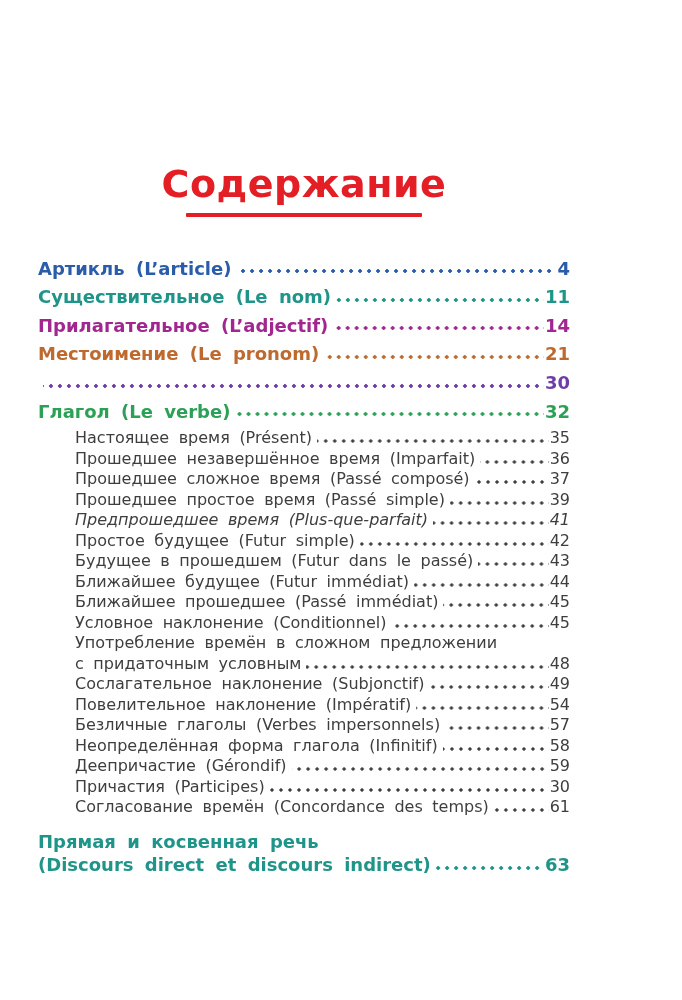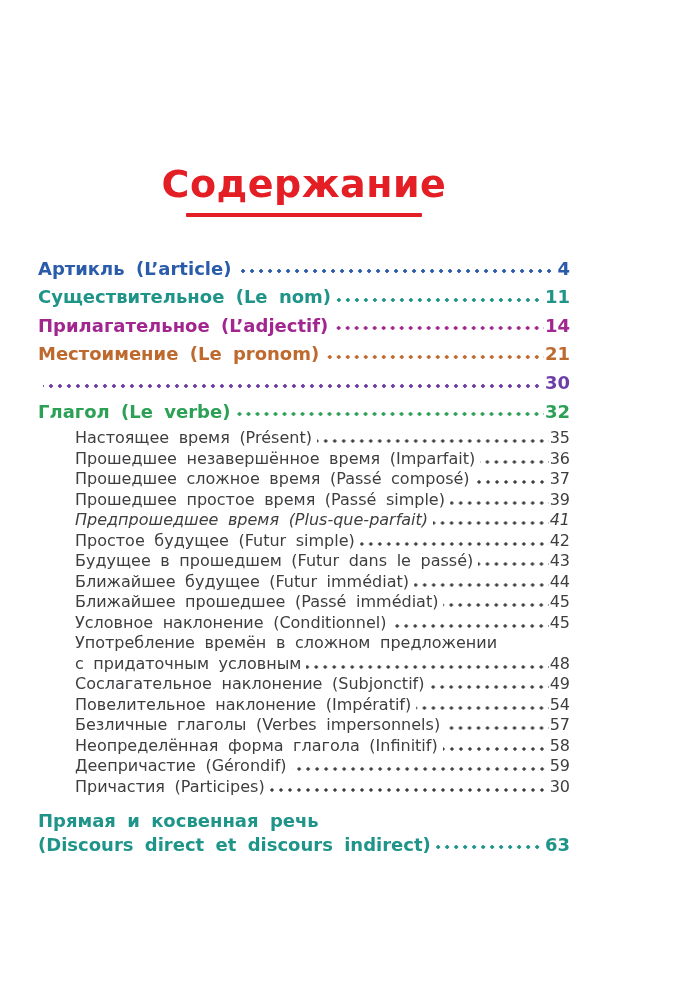--- a/index.html
+++ b/index.html
@@ -255,20 +255,27 @@
           <span class="pagenum">59</span>
         </div>
       </div>
       <div class="toc-entry sub" style="color: rgb(62, 62, 64);">
         <div class="toc-line">
           <span class="toc-label">Причастия (Participes)</span>
           <span class="leader"></span>
           <span class="pagenum">30</span>
         </div>
       </div>
+      <div class="toc-entry sub" style="color: rgb(62, 62, 64);">
+        <div class="toc-line">
+          <span class="toc-label">Согласование времён (Concordance des temps)</span>
+          <span class="leader"></span>
+          <span class="pagenum">61</span>
+        </div>
+      </div>
       <div class="toc-entry main" style="color: rgb(31, 148, 137);">
         <div class="toc-line">
           <span class="toc-label">Прямая и косвенная речь</span>
         </div>
         <div class="toc-line">
           <span class="toc-label">(Discours direct et discours indirect)</span>
           <span class="leader"></span>
           <span class="pagenum">63</span>
         </div>
       </div>

